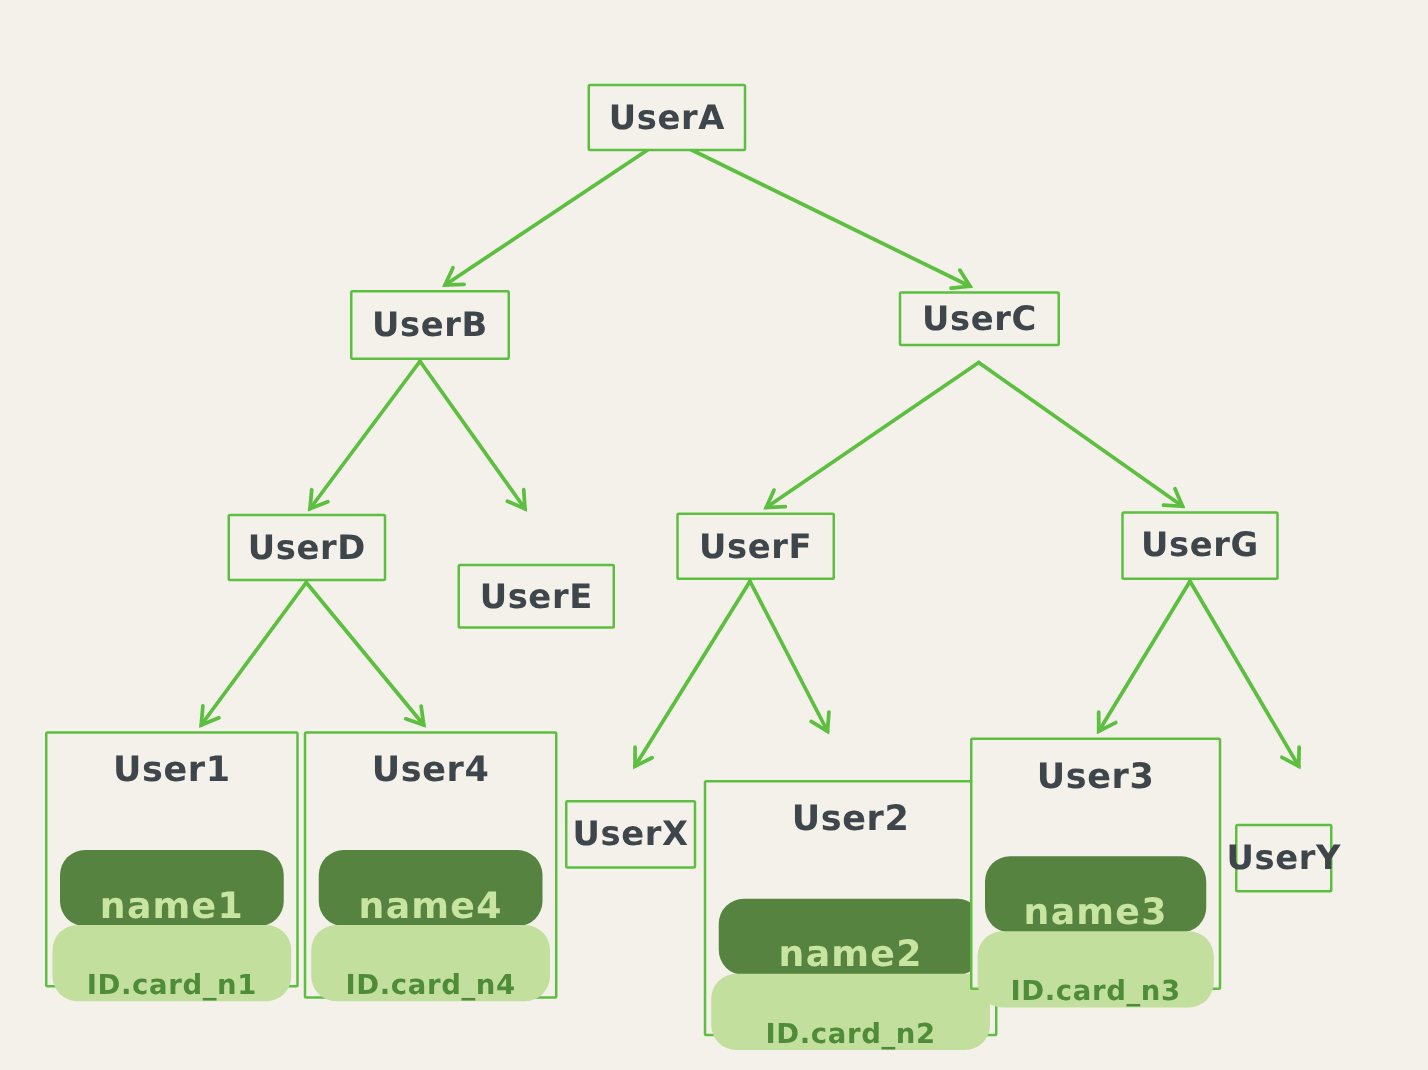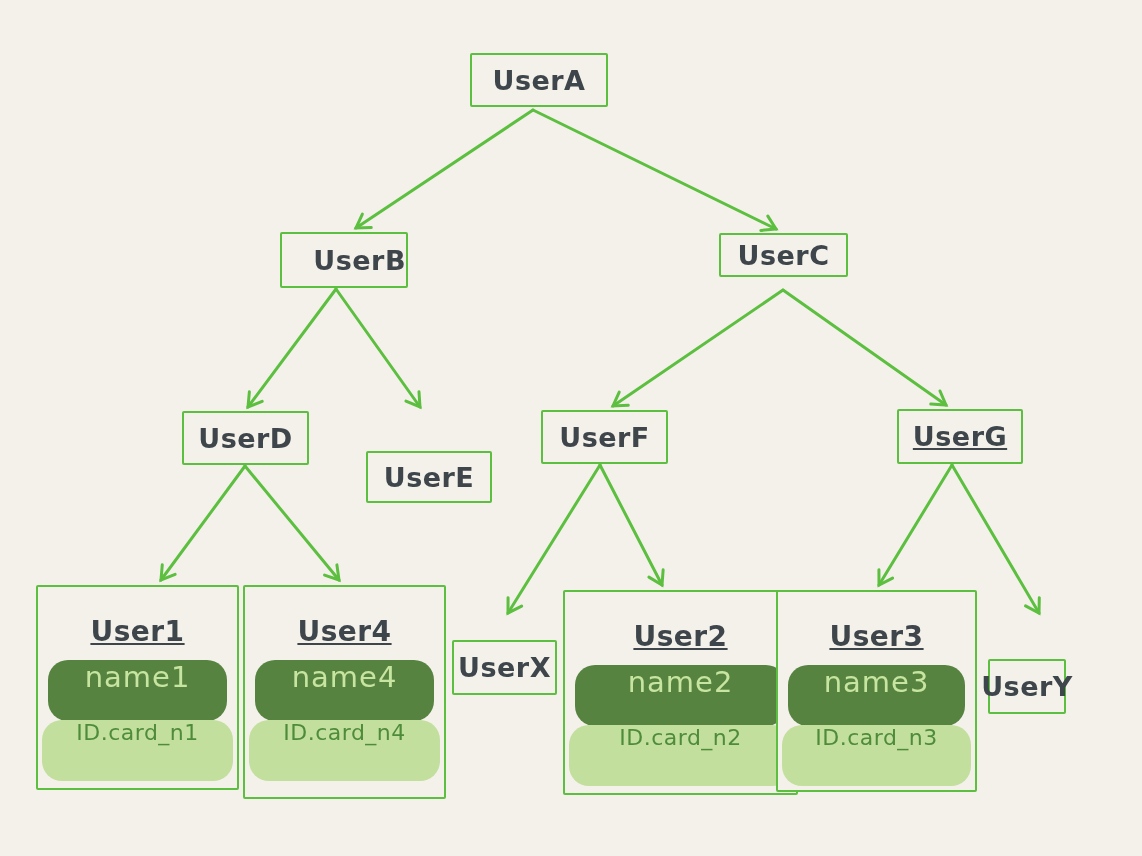--- a/index.html
+++ b/index.html
@@ -41,32 +41,32 @@
     box-sizing: border-box;
     border-radius: 2px;
   }
   .card .card-title {
     display: block;
     text-align: center;
     color: #3e454b;
     font-weight: bold;
     font-size: 28px;
     letter-spacing: 0.5px;
-    margin-top: 28px;
-    text-decoration: underline;
+    margin-top: 12px;
   }
   .pill {
     position: absolute;
     height: 61px;
     display: flex;
-    align-items: flex-start;
+    align-items: flex-end;
     justify-content: center;
-    font-weight: normal;
+    font-weight: bold;
     border-radius: 20px;
     box-sizing: border-box;
+    margin-top: 20px;
   }
   .pill-dark {
     left: 10px; right: 10px; top: 73px;
     background: #578341;
     color: #c7e4a0;
     font-size: 29px;
     letter-spacing: 1px;
   }
   .pill-light {
     left: 4px; right: 4px; top: 133px;
@@ -96,45 +96,45 @@
       <line x1="783" y1="290" x2="946" y2="405" marker-end="url(#arrow)"></line>
       <line x1="245" y1="466" x2="161" y2="580" marker-end="url(#arrow)"></line>
       <line x1="245" y1="466" x2="339" y2="580" marker-end="url(#arrow)"></line>
       <line x1="600" y1="465" x2="508" y2="613" marker-end="url(#arrow)"></line>
       <line x1="600" y1="465" x2="662" y2="585" marker-end="url(#arrow)"></line>
       <line x1="952" y1="465" x2="879" y2="585" marker-end="url(#arrow)"></line>
       <line x1="952" y1="465" x2="1039" y2="613" marker-end="url(#arrow)"></line>
     </g>
   </svg>
 
-  <div class="node" style="left:470px; top:53px; width:138px; height:54px;">
+  <div class="node" style="left:470px; top:67px; width:127px; height:54px;">
     <span>UserA</span>
   </div>
 
-  <div class="node" style="left:280px; top:232px; width:128px; height:56px;justify-content:flex-end;">
+  <div class="node" style="left:280px; top:232px; width:128px; height:56px;">
     <span>UserB</span>
   </div>
 
   <div class="node" style="left:719px; top:233px; width:129px; height:44px;">
     <span>UserC</span>
   </div>
 
   <div class="node" style="left:182px; top:411px; width:127px; height:54px;">
     <span>UserD</span>
   </div>
 
   <div class="node" style="left:366px; top:411px; width:126px; height:52px;margin-top:40px;">
     <span>UserE</span>
   </div>
 
   <div class="node" style="left:541px; top:410px; width:127px; height:54px;">
     <span>UserF</span>
   </div>
 
-  <div class="node" style="left:897px; top:409px; width:126px; height:55px;text-decoration:underline;">
+  <div class="node" style="left:897px; top:409px; width:126px; height:55px;">
     <span>UserG</span>
   </div>
 
   <div class="node" style="left:452px; top:640px; width:105px; height:55px;">
     <span>UserX</span>
   </div>
 
   <div class="node" style="left:988px; top:618px; width:78px; height:55px;margin-top:41px;">
     <span>UserY</span>
   </div>
@@ -152,21 +152,21 @@
   <div class="card" style="left:243px; top:585px; width:203px; height:214px;">
     <span class="card-title">User4</span>
     <div class="pill pill-dark">
       <span>name4</span>
     </div>
     <div class="pill pill-light">
       <span>ID.card_n4</span>
     </div>
   </div>
 
-  <div class="card" style="left:563px; top:590px; width:235px; height:205px;">
+  <div class="card" style="left:563px; top:624px; width:235px; height:205px;">
     <span class="card-title">User2</span>
     <div class="pill pill-dark">
       <span>name2</span>
     </div>
     <div class="pill pill-light">
       <span>ID.card_n2</span>
     </div>
   </div>
 
   <div class="card" style="left:776px; top:590px; width:201px; height:202px;">

